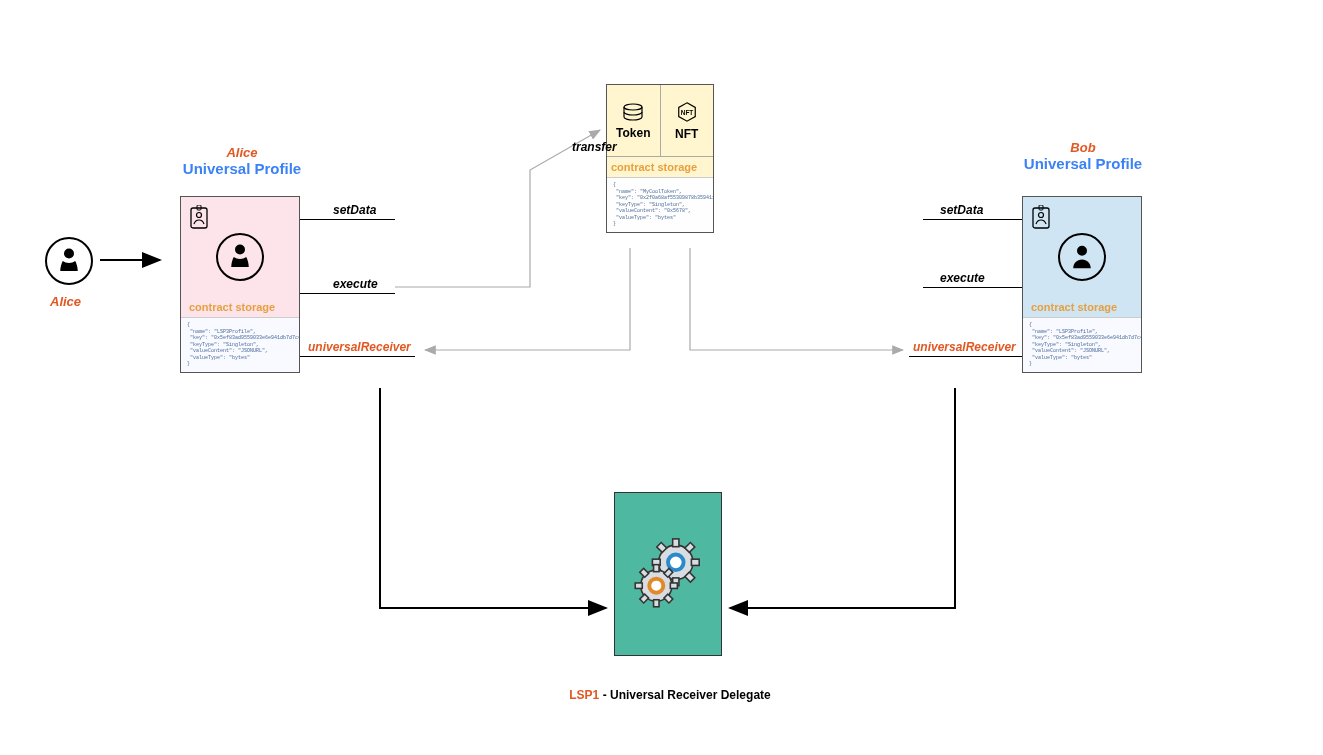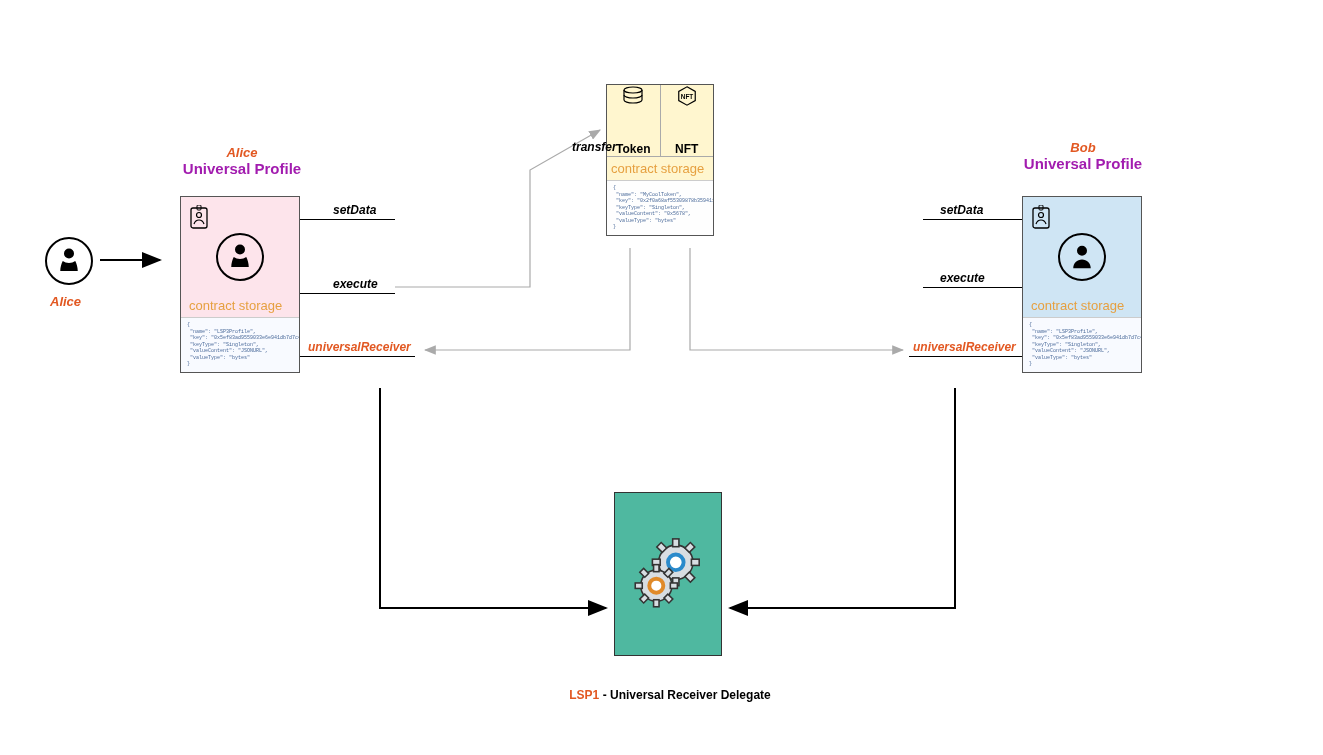--- a/index.html
+++ b/index.html
@@ -46,23 +46,23 @@
   .avatar-circle {
     width: 48px;
     height: 48px;
     border: 2px solid #000;
     border-radius: 50%;
     display: flex;
     align-items: center;
     justify-content: center;
   }
   .contract-storage-label {
-    font-size: 13px;
+    font-size: 11px;
     color: #e6a040;
-    font-weight: normal;
+    font-weight: bold;
     padding: 2px 4px;
     background: inherit;
   }
   .code-block {
     font-family: 'Courier New', monospace;
     font-size: 5px;
     line-height: 1.3;
     color: #4a6a9a;
     padding: 4px 6px;
     background: #f8faff;
@@ -81,21 +81,21 @@
   .token-top {
     display: flex;
     height: 72px;
     border-bottom: 1px solid #aaa;
   }
   .token-half {
     flex: 1;
     display: flex;
     flex-direction: column;
     align-items: center;
-    justify-content: space-between;
+    justify-content: center;
     gap: 4px;
   }
   .token-half:first-child { border-right: 1px solid #aaa; }
   .token-label-text {
     font-size: 12px;
     font-weight: bold;
   }
   .gears-box {
     position: absolute;
     left: 614px;
@@ -147,21 +147,21 @@
   }
   .title-name {
     font-size: 13px;
     font-weight: bold;
     font-style: italic;
     color: #e25822;
   }
   .title-sub {
     font-size: 15px;
     font-weight: bold;
-    color: #a21caf;
+    color: #3b82f6;
   }
   .caption {
     position: absolute;
     font-size: 12px;
     font-weight: bold;
     text-align: center;
   }
 </style>
 </head>
 <body>

